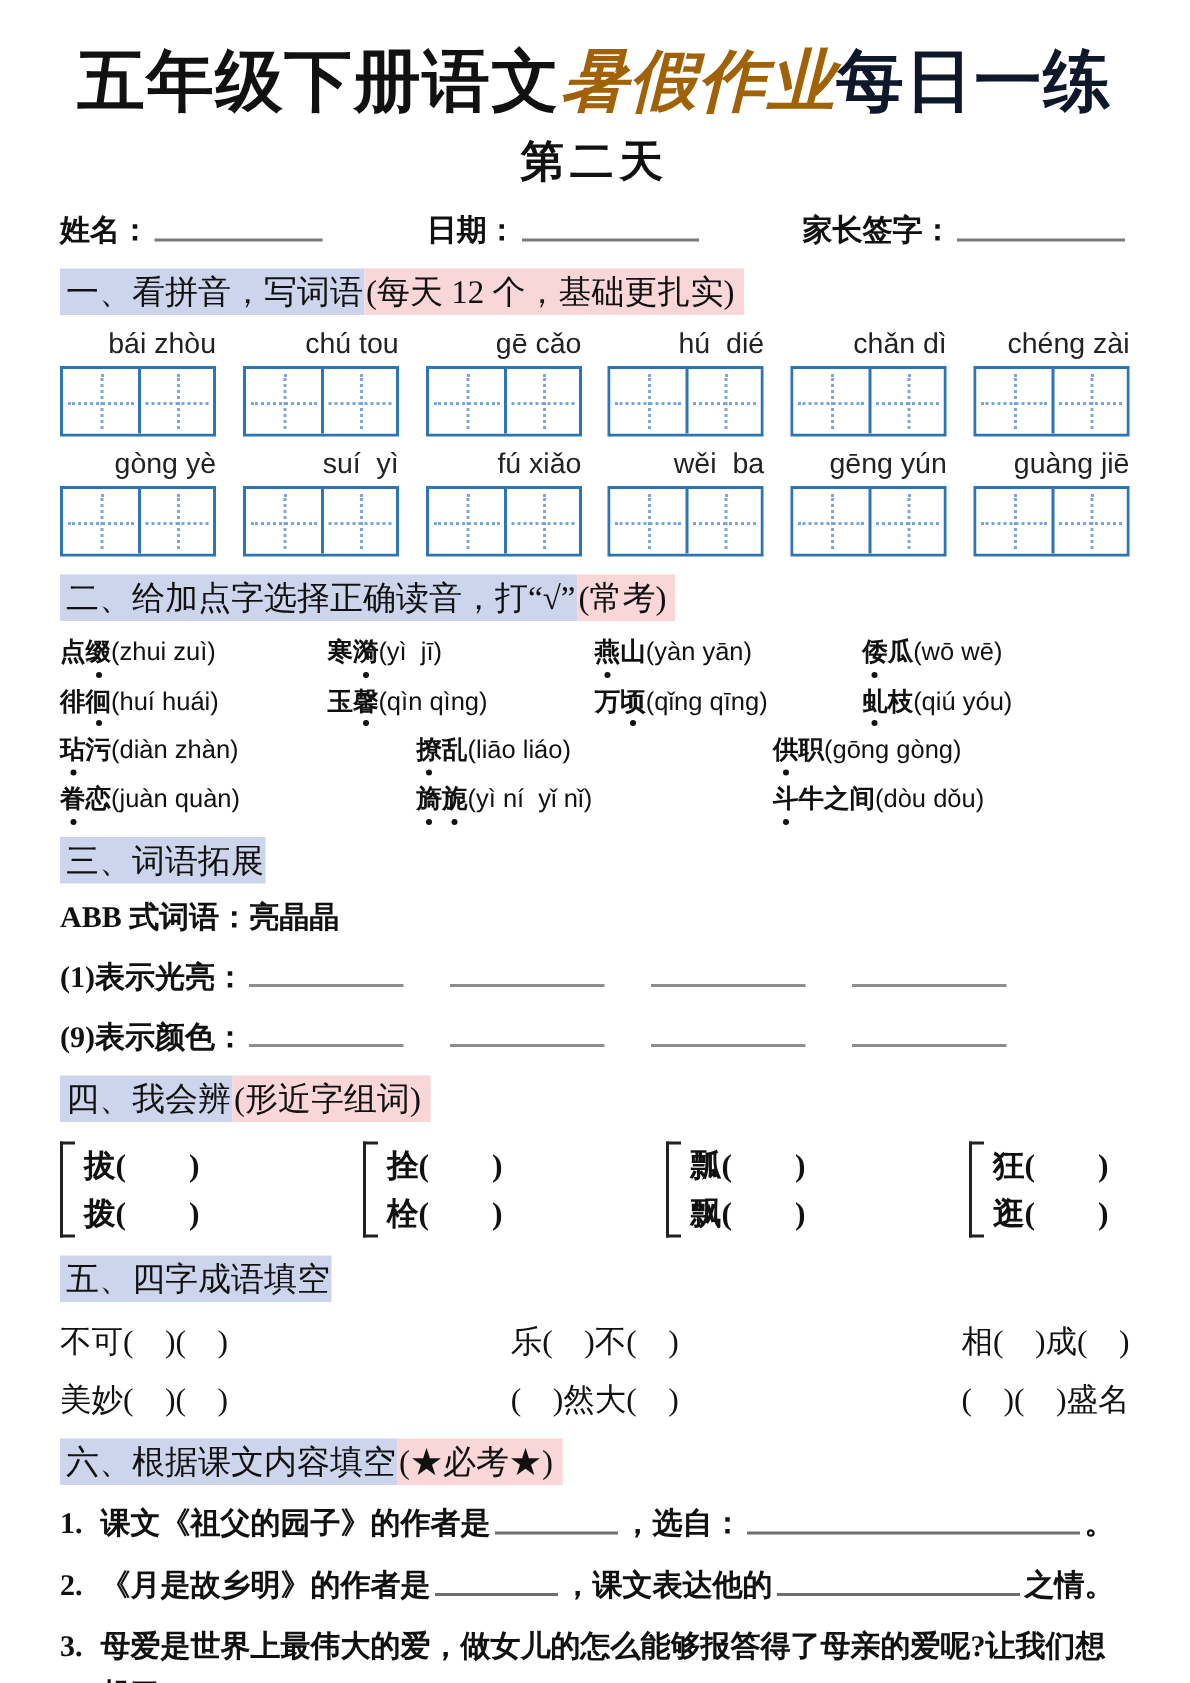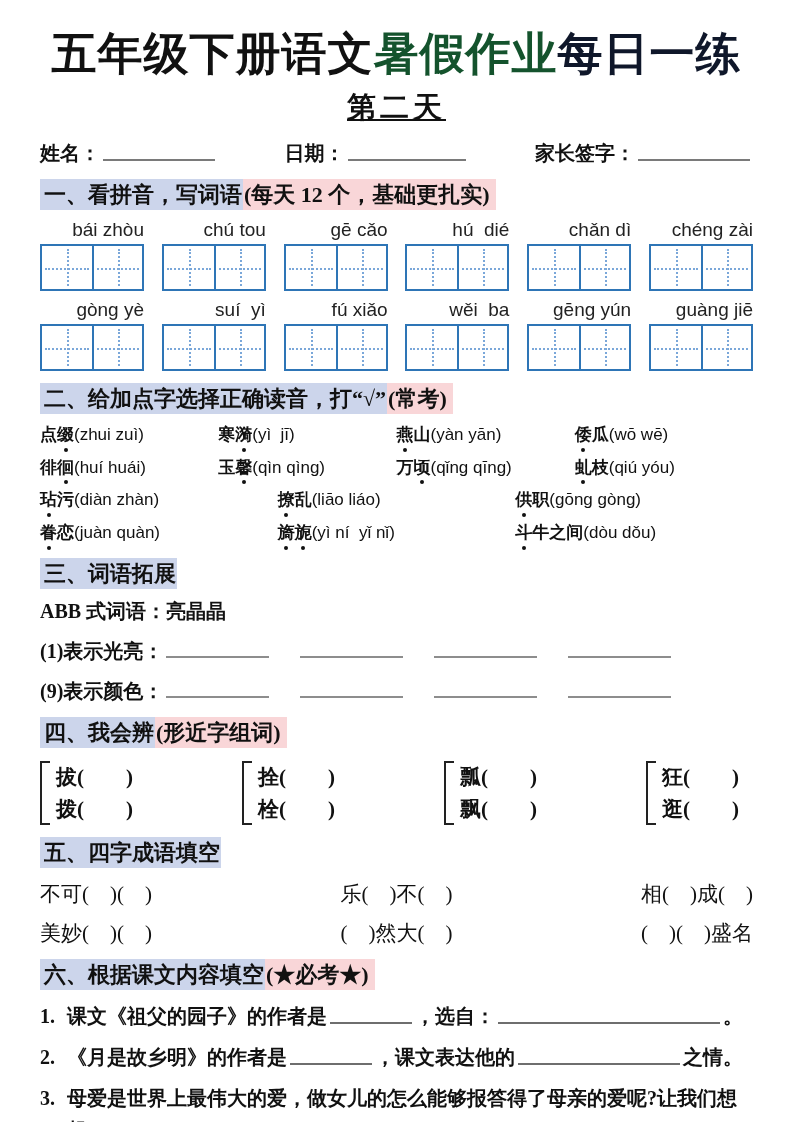--- a/index.html
+++ b/index.html
@@ -14,29 +14,28 @@
 
   
   .title {
     text-align:center;
     font-family:"Liberation Sans", sans-serif;
     font-weight:700;
     font-size:45px;
     letter-spacing:1px;
     white-space:nowrap;
   }
-  .t-red  { color:#14532d; }
+  .t-red  { color:#a16207;font-style:italic; }
   .t-blue { color:#0f172a; }
   .day {
     text-align:center;
     font-size:29px;
     font-weight:700;
     margin-top:4px;
     letter-spacing:4px;
-    text-decoration:underline;
   }
 
   
   .info-line {
     display:flex;
     justify-content:space-between;
     margin-top:12px;
     font-size:20px;
   }
   .info-field .seg { font-weight:700; }
@@ -45,21 +44,21 @@
     border-bottom:2px solid #7a7a7a;
     height:14px;
     vertical-align:-1px;
     margin:0 3px;
   }
 
   
   .sec-h {
     margin-top:11px;
     font-size:22px;
-    font-weight:700;
+    font-weight:400;
     line-height:1.5;
   }
   .hl-blue { background:#ccd5eb; padding:3px 1px 3px 4px; }
   .hl-pink { background:#f9d6d8; padding:3px 6px 3px 1px; }
 
   
   .grid-row { display:flex; justify-content:space-between; margin-top:8px; }
   .word-group { text-align:center; }
   .pinyin {
     font-family:"Liberation Sans", sans-serif;

